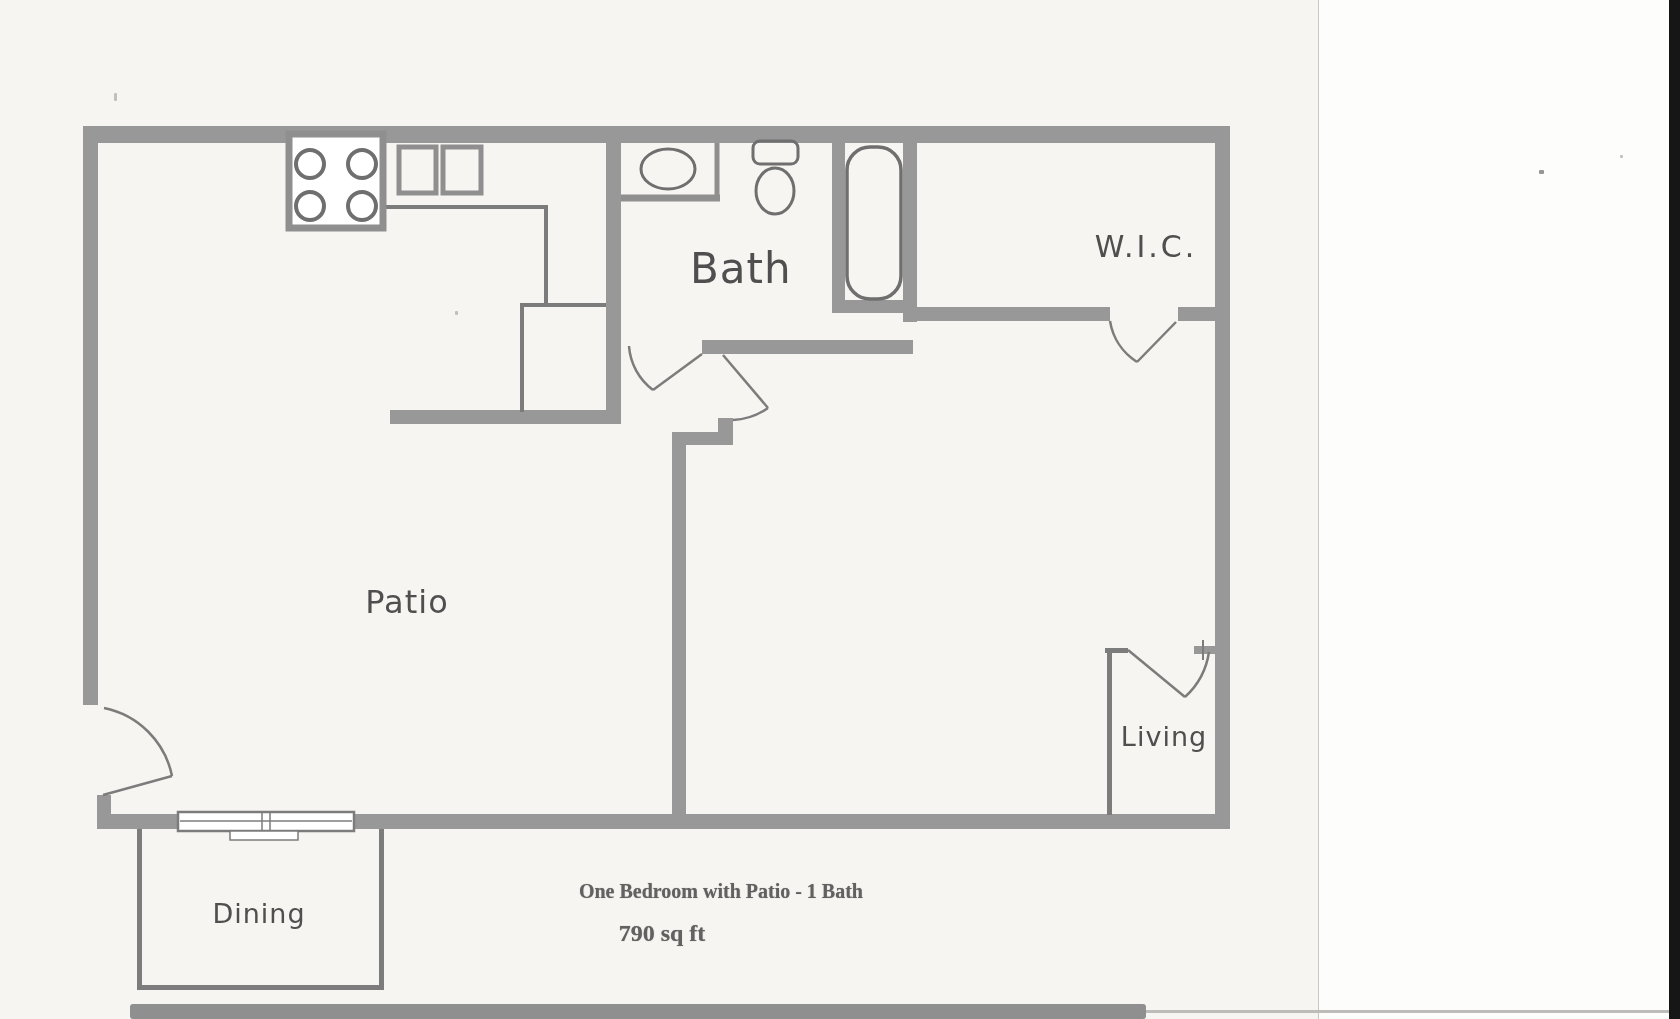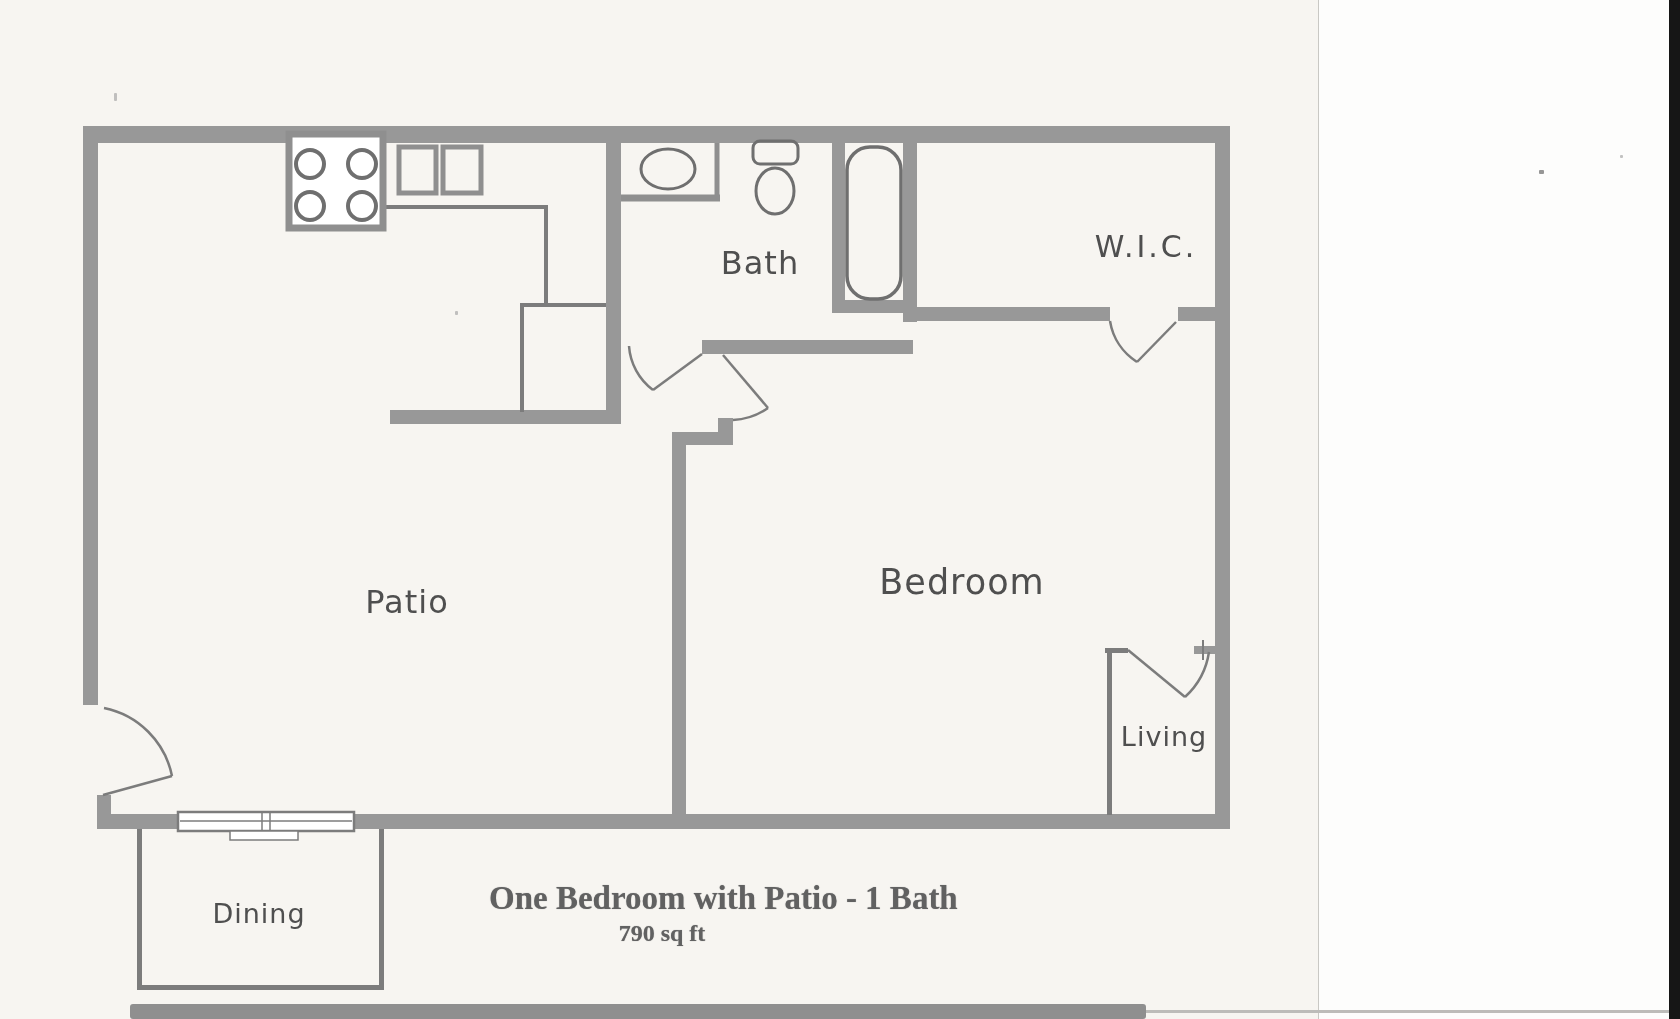--- a/index.html
+++ b/index.html
@@ -35,32 +35,32 @@
 
   
   .plan-svg{position:absolute;left:0;top:0;}
 
   
   .room-label{
     position:absolute;color:#4f4f4f;text-align:center;
     letter-spacing:1px;line-height:1.1;white-space:nowrap;
   }
   .lbl-kitchen{left:172px;top:266px;width:250px;font-size:31px;}
-  .lbl-bath{left:710px;top:246px;width:100px;font-size:32px;}
+  .lbl-bath{left:690px;top:246px;width:100px;font-size:42px;}
   .lbl-wic{left:1084px;top:230px;width:124px;font-size:30px;letter-spacing:3px;}
   .lbl-living{left:337px;top:585px;width:140px;font-size:32px;}
   .lbl-bedroom{left:872px;top:563px;width:180px;font-size:35px;}
   .lbl-storage{left:1107px;top:722px;width:114px;font-size:27px;}
   .lbl-patio{left:204px;top:899px;width:110px;font-size:27px;}
 
   
   .caption-title{
-    position:absolute;left:489px;top:880px;width:400px;
+    position:absolute;left:463px;top:880px;width:400px;
     font-family:"Liberation Serif", serif;font-weight:bold;
-    font-size:33px;color:#616161;text-align:left;
+    font-size:20px;color:#616161;text-align:right;
     text-shadow:0 0 1px #9a9a9a;white-space:nowrap;
   }
   .caption-area{
     position:absolute;left:562px;top:920px;width:200px;
     font-family:"Liberation Serif", serif;font-weight:bold;
     font-size:24px;color:#616161;text-align:center;
     text-shadow:0 0 1px #9a9a9a;white-space:nowrap;
   }
 
   
@@ -164,21 +164,20 @@
       <rect x="178" y="812" width="176" height="19" fill="#ffffff" stroke="#7c7c7c" stroke-width="2.5"></rect>
       <path d="M 180 821 L 352 821" stroke="#7c7c7c" stroke-width="1.5" fill="none"></path>
       <path d="M 262 813 L 262 830 M 270 813 L 270 830" stroke="#7c7c7c" stroke-width="1.5" fill="none"></path>
       <rect x="230" y="831" width="68" height="9" fill="#ffffff" stroke="#7c7c7c" stroke-width="1.5"></rect>
     </g>
   </svg>
 
   <div class="room-label lbl-bath">Bath</div>
   <div class="room-label lbl-wic">W.I.C.</div>
   <div class="room-label lbl-living">Patio</div>
-  <div class="room-label lbl-bedroom">Bedroom</div>
   <div class="room-label lbl-storage">Living</div>
   <div class="room-label lbl-patio">Dining</div>
 
   <div class="caption-title">One Bedroom with Patio - 1 Bath</div>
   <div class="caption-area">790 sq ft</div>
 
 
 </div>
 
 </body></html>

